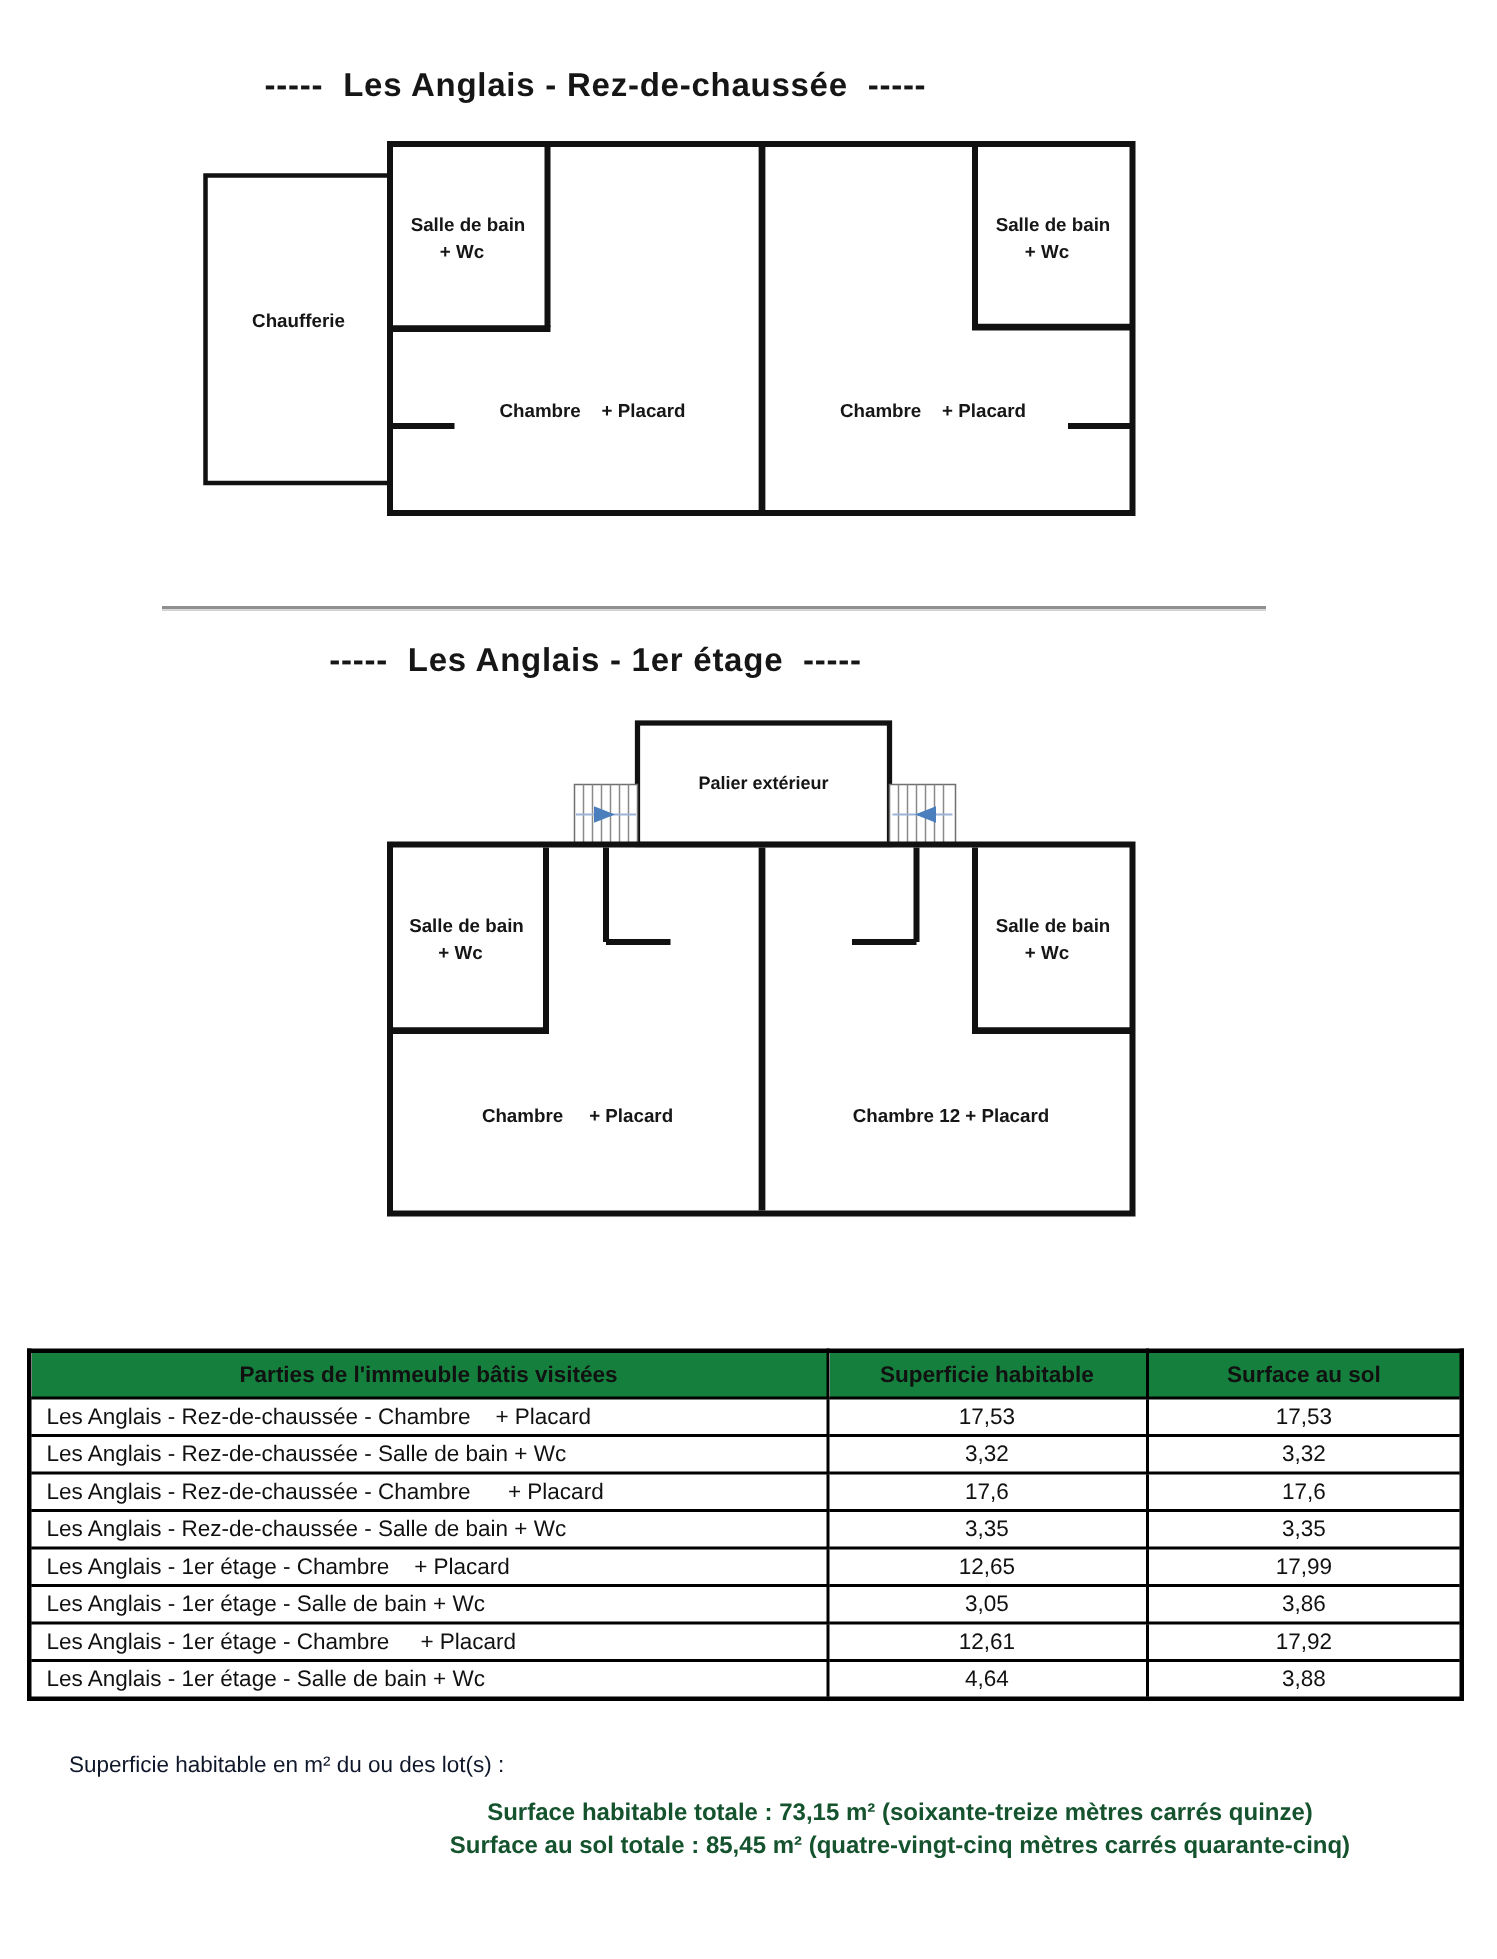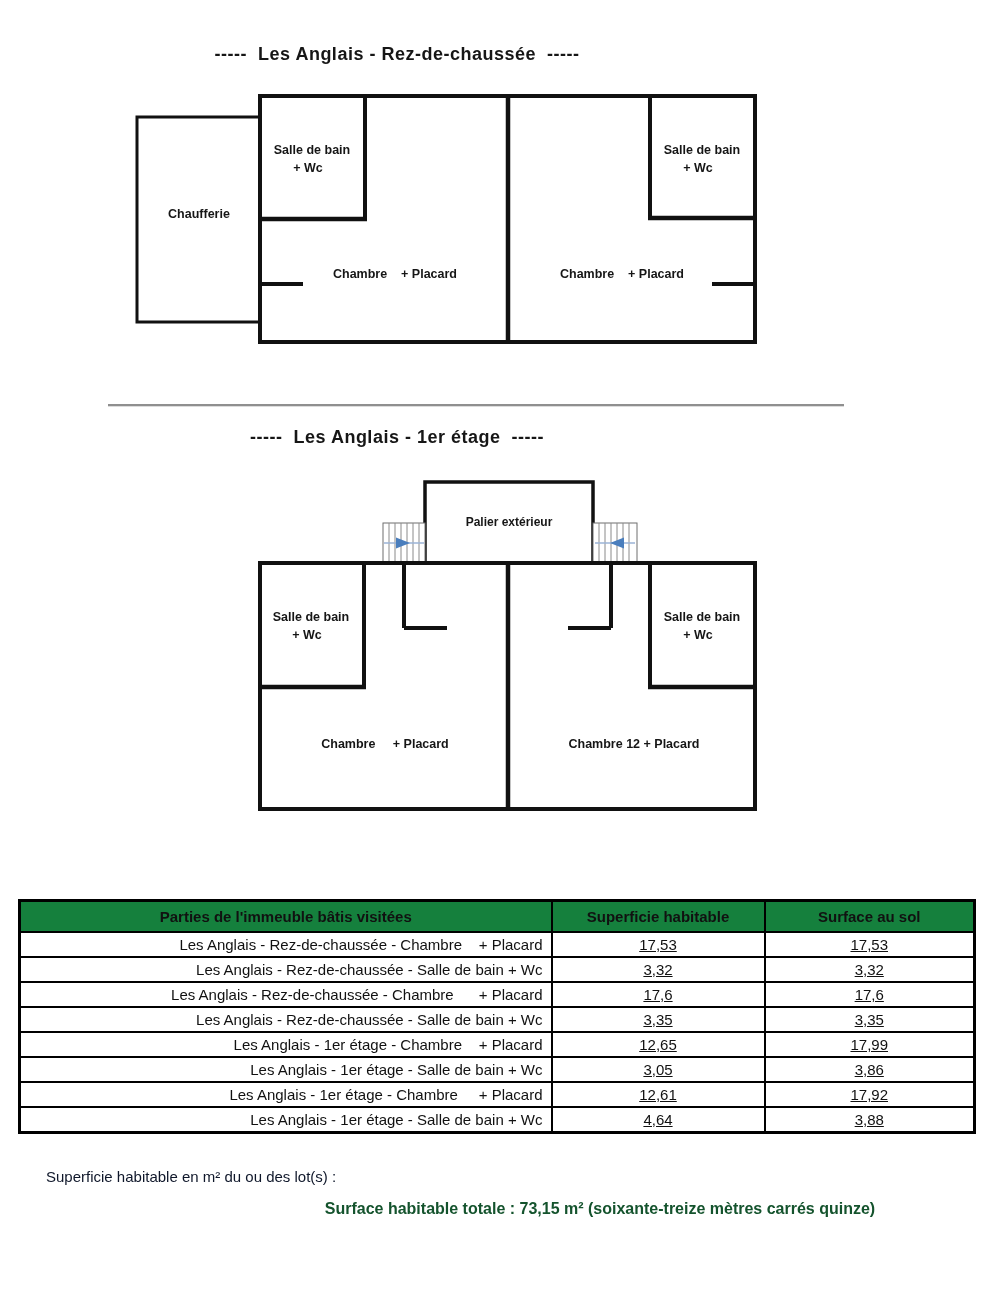--- a/index.html
+++ b/index.html
@@ -7,21 +7,21 @@
     position:relative;
     width:998px;height:1306px;
     background:#ffffff;
     font-family:"Liberation Sans", sans-serif;
     color:#1a1a1a;
     overflow:hidden;
   }
   .plan-title{
     position:absolute;left:0;width:794px;
     text-align:center;
-    font-size:18px;font-weight:bold;color:#161616;
+    font-size:22px;font-weight:bold;color:#161616;
     letter-spacing:.5px;
     white-space:pre;
   }
   #title-rdc{top:44px;}
   #title-etage{top:427px;}
   .divider{
     position:absolute;top:404px;left:108px;width:736px;height:2px;
     background:#8f8f8f;border-bottom:1px solid #dcdcdc;
   }
   svg.plans{position:absolute;top:0;left:0;}
@@ -42,22 +42,22 @@
   table.surfaces th, table.surfaces td{
     border:2px solid #000;
     padding:0 8px;
     overflow:hidden;white-space:nowrap;
   }
   table.surfaces th{
     background:#15803d;
     height:29px;font-size:15px;font-weight:bold;text-align:center;
   }
   table.surfaces td{height:23px;}
-  table.surfaces td.lbl{text-align:right;padding-left:10px;}
-  table.surfaces td.num{text-align:center;text-decoration:underline;}
+  table.surfaces td.lbl{text-align:left;padding-left:10px;}
+  table.surfaces td.num{text-align:center;}
   col.c1{width:532px;} col.c2{width:213px;} col.c3{width:210px;}
 
   .note{
     position:absolute;top:1168px;left:46px;
     font-size:15px;color:#0f172a;
   }
   .totals{
     position:absolute;top:1198px;left:215px;width:770px;
     text-align:center;font-weight:bold;font-size:16px;color:#14532d;
     line-height:22px;
@@ -209,15 +209,16 @@
         <td class="num">4,64</td>
         <td class="num">3,88</td>
       </tr>
     </tbody>
   </table>
 
   <div class="note">Superficie habitable en m² du ou des lot(s) :</div>
 
   <div class="totals">
     <div>Surface habitable totale : 73,15 m² (soixante-treize mètres carrés quinze)</div>
+    <div>Surface au sol totale : 85,45 m² (quatre-vingt-cinq mètres carrés quarante-cinq)</div>
   </div>
 
 </div>
 
 </body></html>

